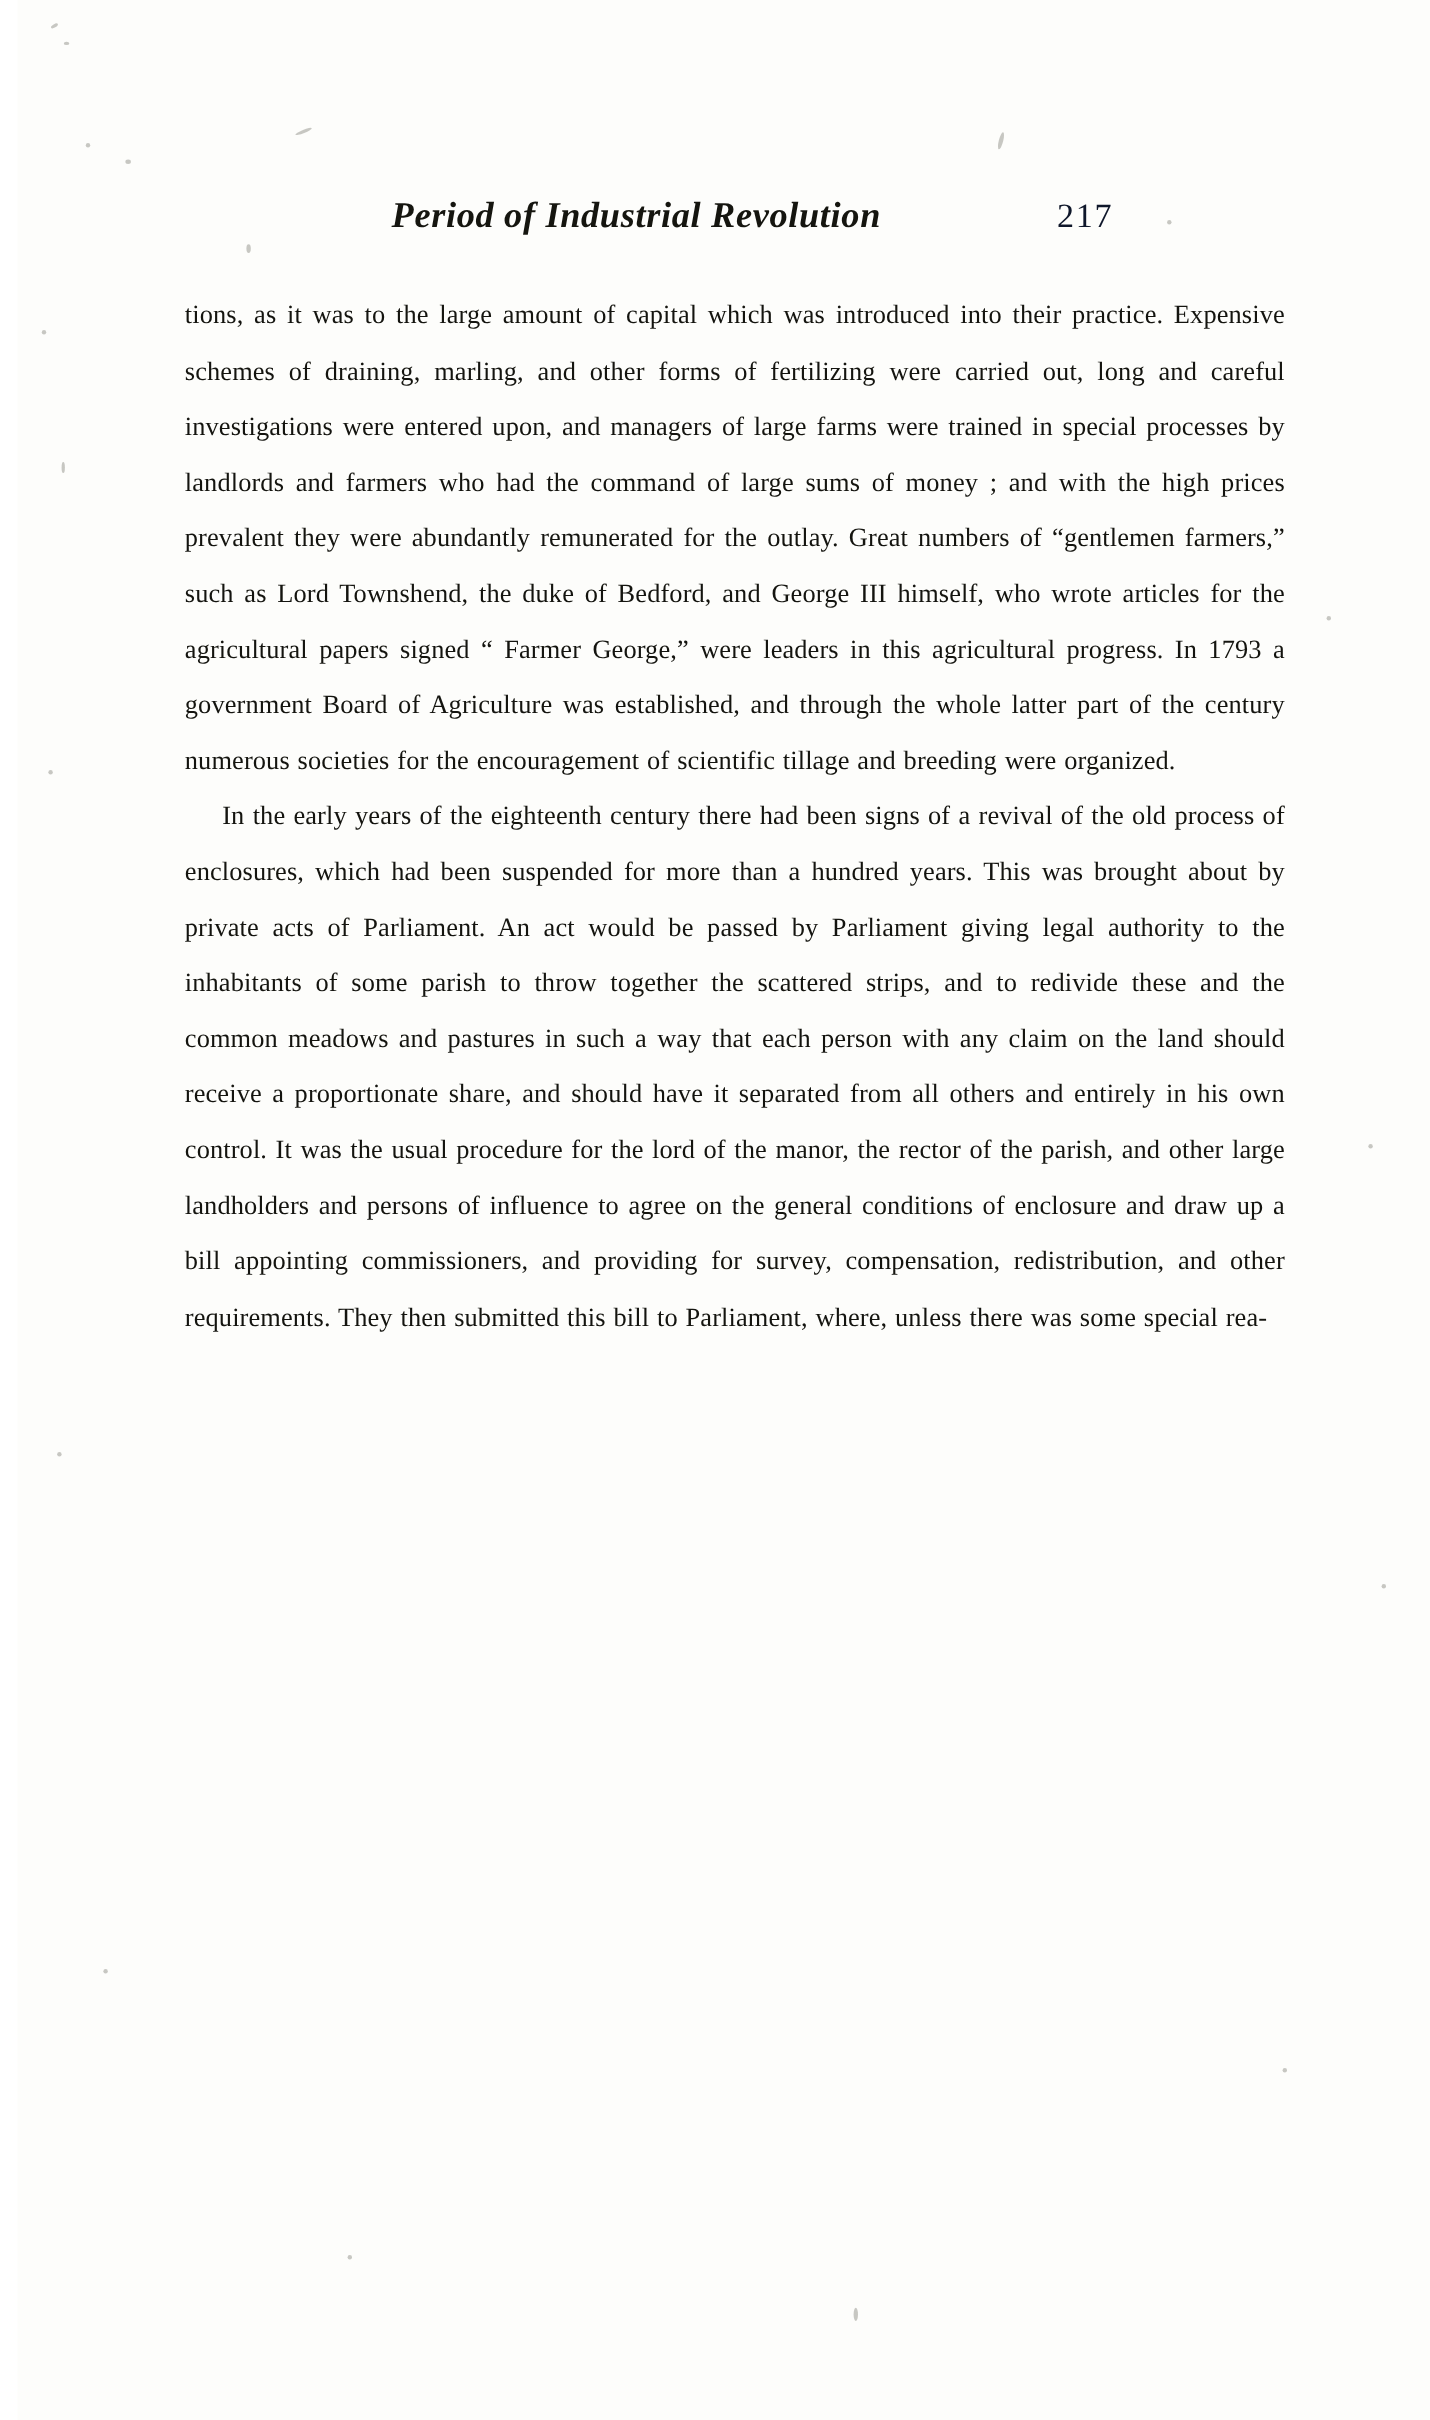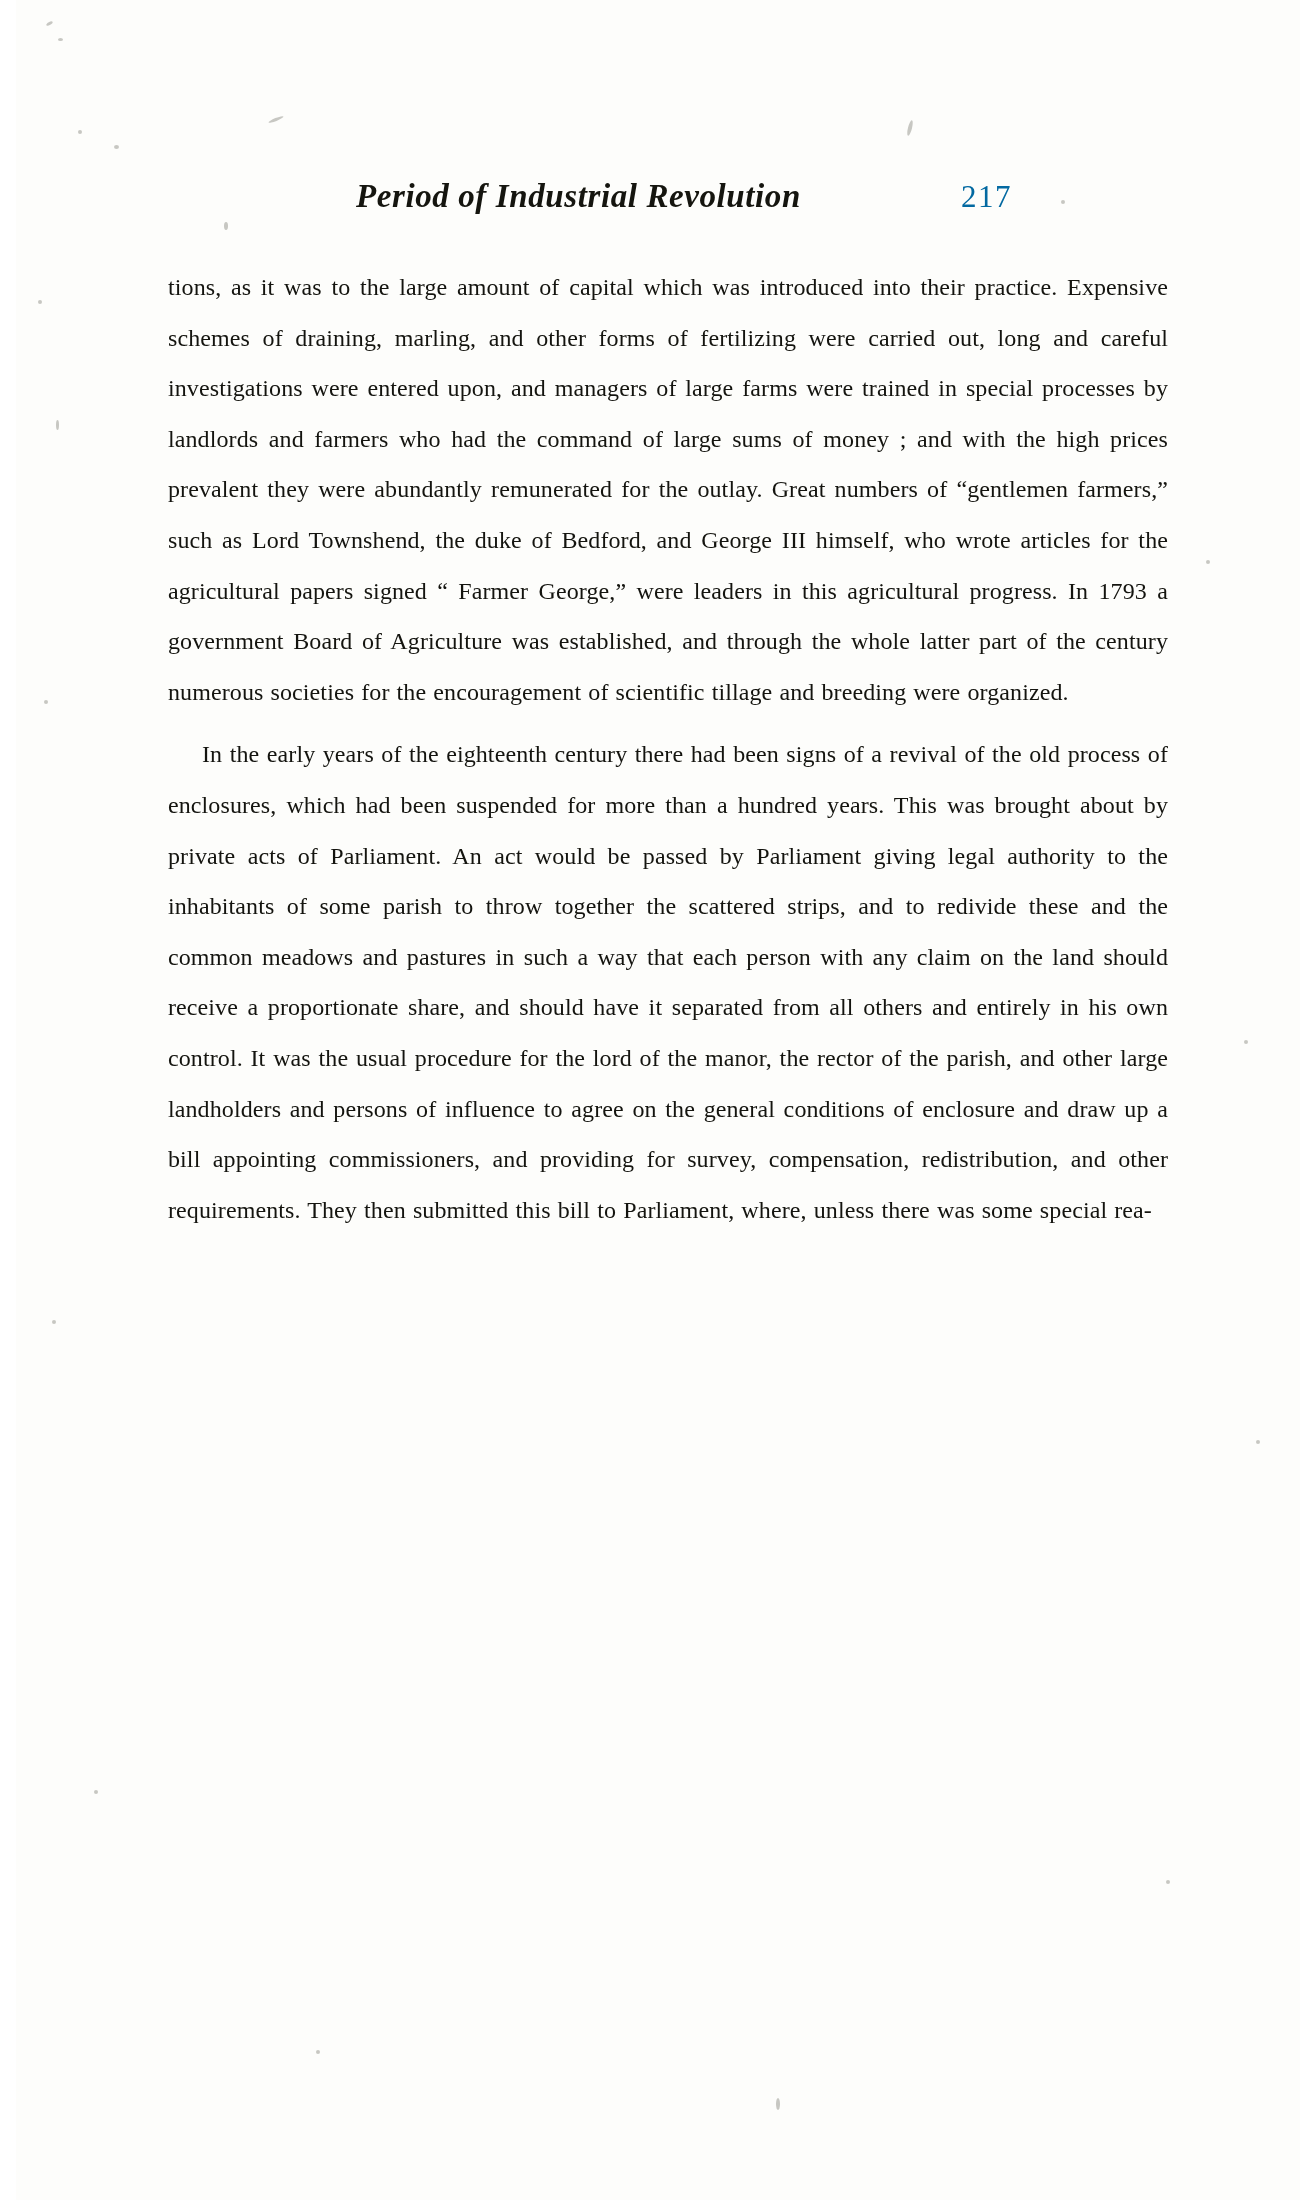--- a/index.html
+++ b/index.html
@@ -47,42 +47,42 @@
     font-size: 33px;
     letter-spacing: 0.6px;
     color: #15150f;
     margin-left: 190px;
     white-space: nowrap;
   }
   .folio {
     font-family: "Liberation Serif", serif;
     font-size: 31px;
     letter-spacing: 1.5px;
-    color: #0369a1;
+    color: #0f172a;
     margin-left: 160px;
   }
   .body-text {
     position: absolute;
     top: 262px;
     left: 152px;
     width: 1000px;
   }
   .para {
     font-size: 24px;
     line-height: 50.6px;
     text-align: justify;
     text-align-last: left;
     color: #14140f;
     letter-spacing: 0.1px;
     margin: 0;
     word-spacing: 1px;
   }
   .para + .para {
     text-indent: 34px;
-    margin-top: 12px;
+    margin-top: 0px;
   }
 </style>
 </head>
 <body>
 
 <div class="page">
 
   <div class="speckle" style="left:30px;  top:22px;  width:7px;  height:3px; transform:rotate(-30deg);"></div>
   <div class="speckle" style="left:42px;  top:38px;  width:5px;  height:3px;"></div>
   <div class="speckle" style="left:62px;  top:130px; width:4px;  height:4px;"></div>

